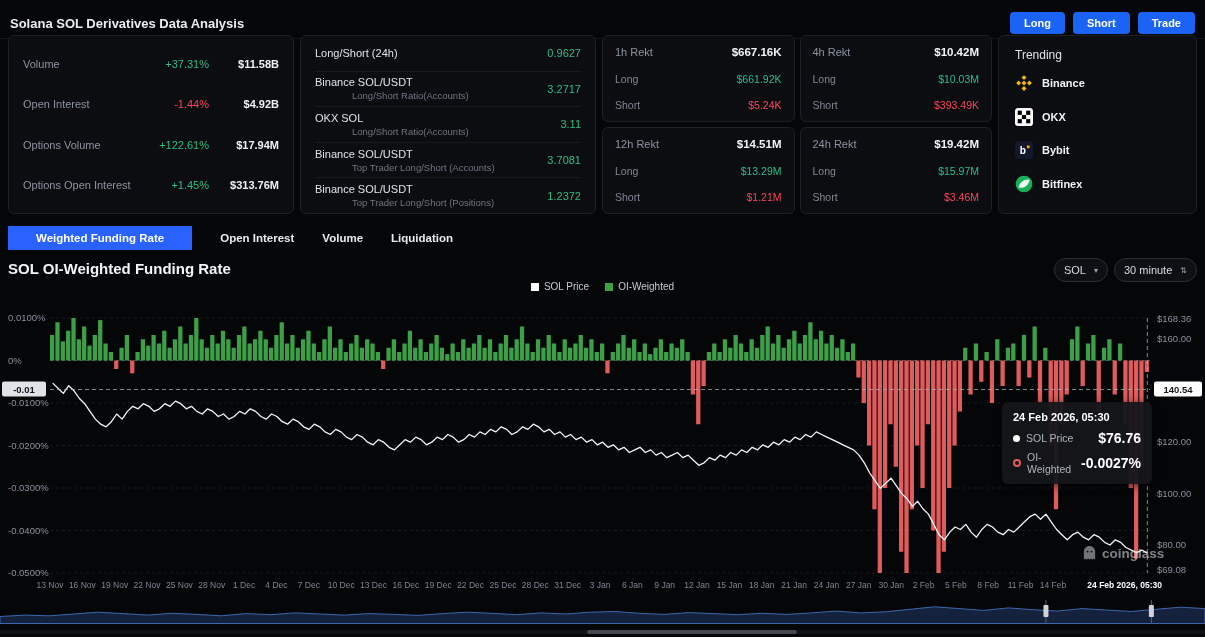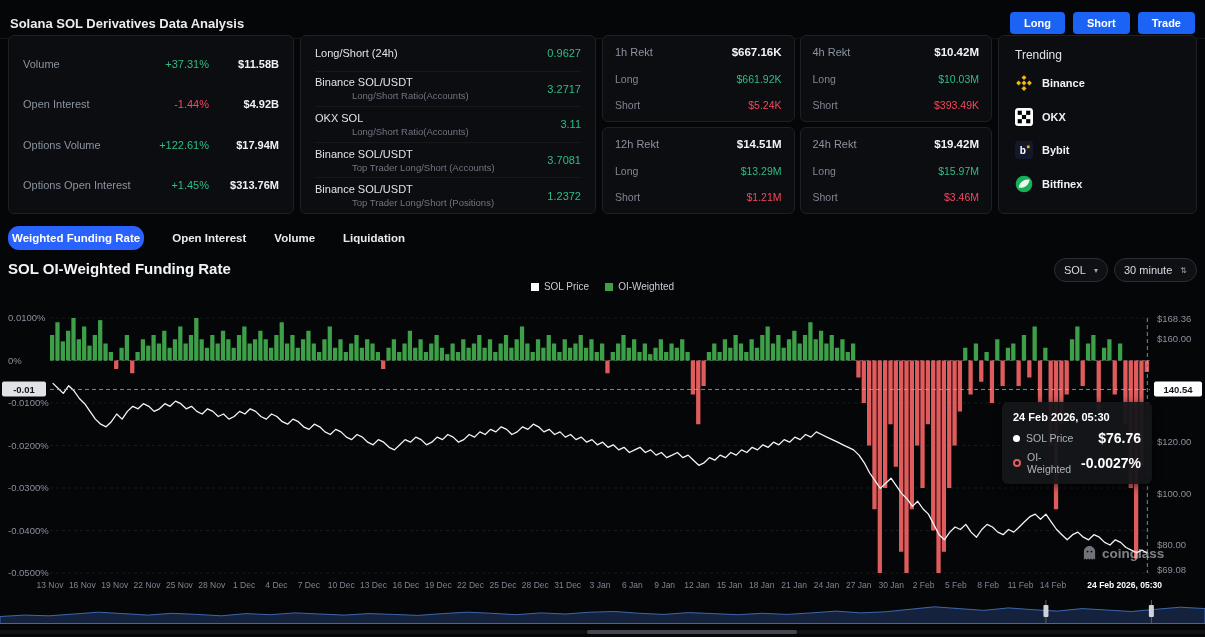--- a/index.html
+++ b/index.html
@@ -47,21 +47,21 @@
 
   .p-trending{flex:1;padding:12px 16px;display:flex;flex-direction:column;}
   .trending-title{color:#dfe3e8;font-size:12px;margin-bottom:4px;}
   .trend-item{display:flex;align-items:center;gap:9px;flex:1;cursor:pointer;}
   .trend-name{color:#f0f2f6;font-size:11px;font-weight:bold;}
   .trend-icon{width:18px;height:18px;display:flex;}
 
   
   .tabs{position:absolute;top:226px;left:8px;display:flex;align-items:center;gap:28px;}
   .tab{font-size:11.5px;font-weight:bold;color:#e8ebf0;cursor:pointer;}
-  .tab.active{background:#2962ff;color:#fff;border-radius:11px;padding:6px 4px;}
+  .tab.active{background:#2962ff;color:#fff;border-radius:0;padding:6px 28px;}
 
   
   .chart-title{position:absolute;top:260px;left:8px;font-size:15px;font-weight:bold;color:#f2f4f8;}
   .controls{position:absolute;top:258px;right:8px;display:flex;gap:6px;}
   .select{height:22px;display:flex;align-items:center;gap:8px;padding:0 9px;background:#0e1013;
           border:1px solid #2a2e35;border-radius:12px;color:#d8dce2;font-size:11px;cursor:pointer;}
   .caret{font-size:8px;color:#9aa1ac;}
 
   .legend{position:absolute;top:281px;left:0;width:100%;display:flex;justify-content:center;gap:16px;}
   .legend-item{display:flex;align-items:center;gap:5px;color:#c6ccd4;font-size:10px;cursor:pointer;}

